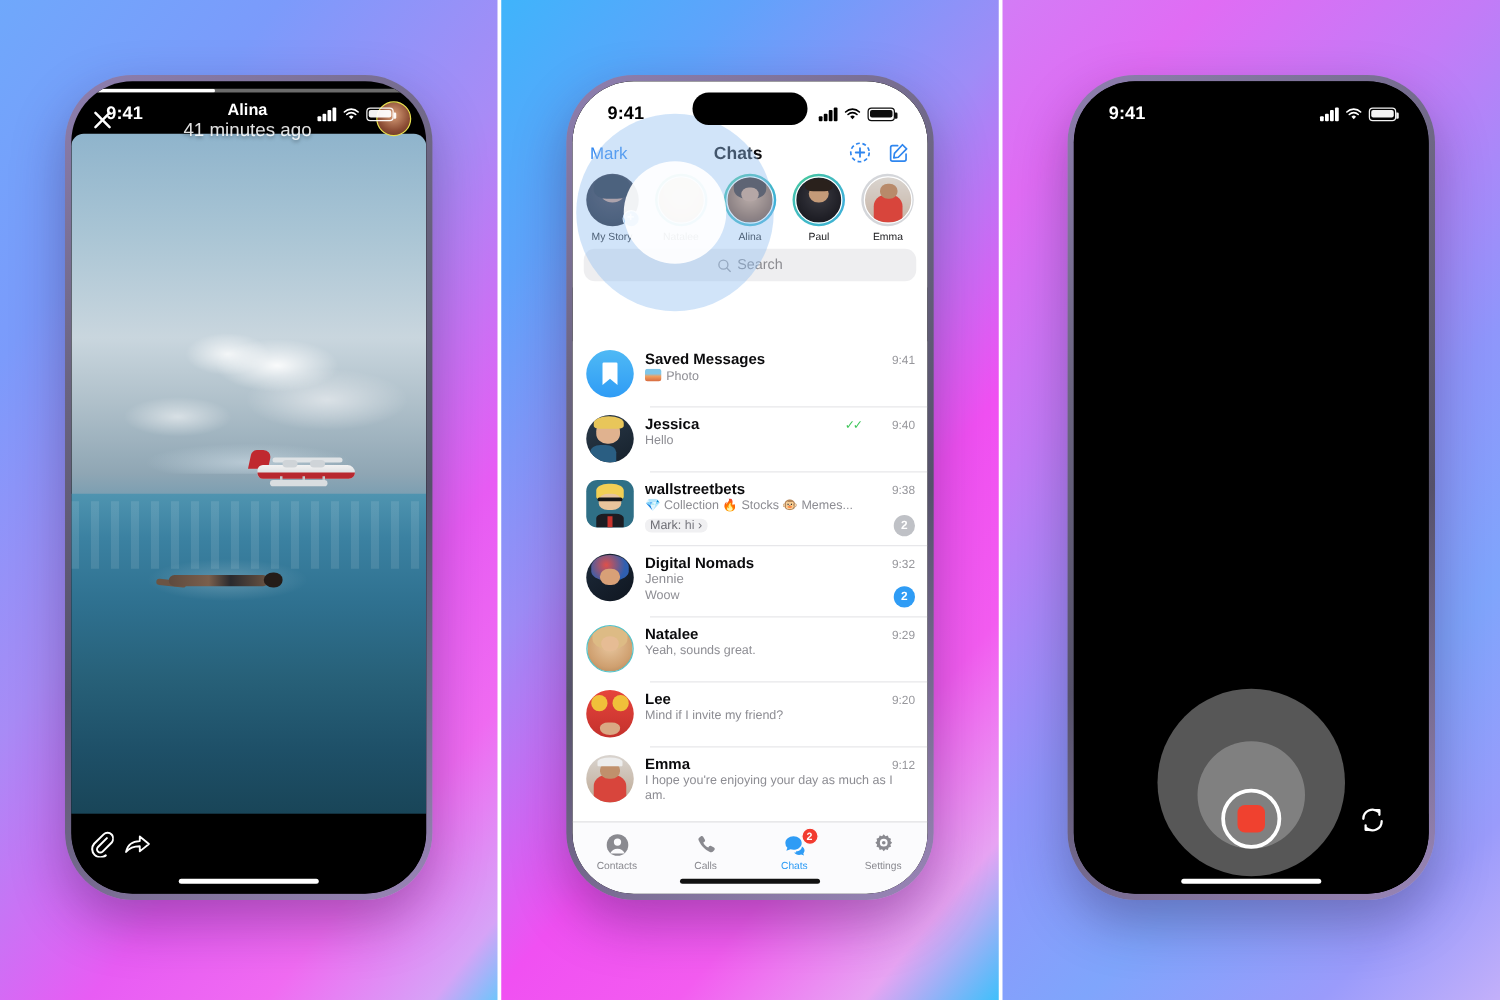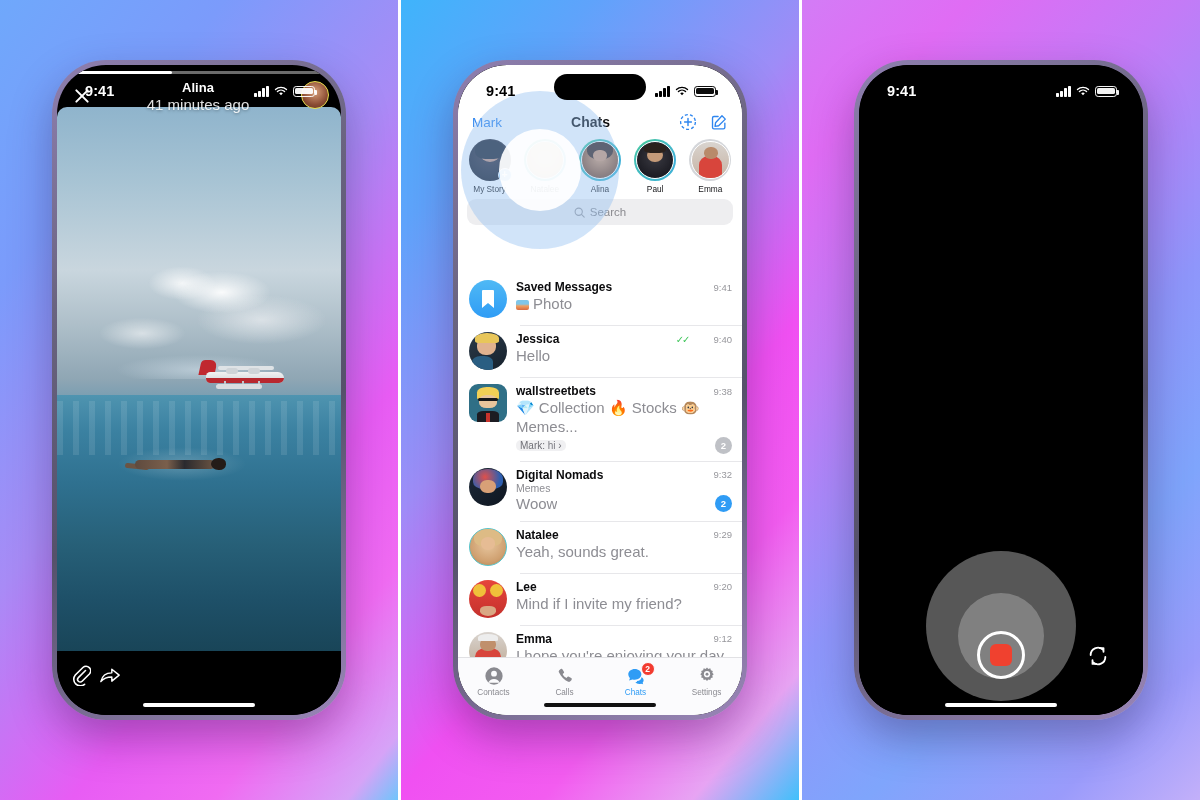--- a/index.html
+++ b/index.html
@@ -142,25 +142,25 @@
     display:flex; align-items:center; justify-content:center; gap:5px; cursor:pointer; }
   .tg-search span { color:#8b8b90; font-size:11.5px; }
 
   .tg-list { position:absolute; left:0; right:0; top:208px; bottom:58px; overflow:hidden; background:#fff; }
   .row { display:flex; gap:9px; padding:7px 10px 7px 11px; position:relative; }
   .row + .row::before { content:""; position:absolute; left:62px; right:0; top:0; height:.8px; background:#e7e7ea; }
   .row-av { width:38px; height:38px; border-radius:50%; flex:0 0 38px; overflow:hidden; position:relative;
     background:#c9ccd1; }
   .row-av.ringed { border:1.4px solid #57c3c9; }
   .row-body { flex:1; min-width:0; }
-  .row-top { display:flex; align-items:center; gap:23px; }
+  .row-top { display:flex; align-items:flex-end; gap:23px; }
   .row-name { font-size:12px; font-weight:700; color:#0b0b0d; flex:1; white-space:nowrap; overflow:hidden; text-overflow:ellipsis; }
   .row-time { font-size:9.5px; color:#97979c; flex:0 0 auto; }
   .row-ticks { color:#3fc65a; font-size:10px; letter-spacing:-2px; margin-right:2px; }
-  .row-msg { font-size:15px; color:#8d8d93; line-height:1.26; margin-top:1px;
+  .row-msg { font-size:10px; color:#8d8d93; line-height:1.26; margin-top:1px;
     overflow:hidden; }
   .row-sub2 { font-size:10.5px; color:#8d8d93; }
   .badge { min-width:17px; height:17px; border-radius:9px; display:flex; align-items:center;
     justify-content:center; color:#fff; font-size:9.5px; font-weight:700; padding:0 5px; }
   .badge.blue { background:#2f9cf5; } .badge.gray { background:#bfc1c6; }
   .pill { display:inline-block; background:#f0f0f2; border-radius:5px; padding:0 4px;
     font-size:10px; color:#6f6f76; margin-top:1px; }
   .pill .lnk { color:#7b7b82; }
 
   .tabbar { position:absolute; left:0; right:0; bottom:0; height:58px; background:#fbfbfd;
@@ -476,21 +476,21 @@
             <div class="row">
               <div class="row-av" style="background:linear-gradient(140deg,#1d2a3a,#0f1620)">
                 <span style="position:absolute;left:10%;top:4%;width:80%;height:52%;background:radial-gradient(circle at 40% 40%,#e0504a,#2f5fb0 70%);border-radius:50% 50% 36% 36%"></span>
                 <span style="position:absolute;left:30%;top:32%;width:40%;height:34%;background:#d8a077;border-radius:46%"></span>
               </div>
               <div class="row-body">
                 <div class="row-top">
                   <span class="row-name">Digital Nomads</span>
                   <span class="row-time">9:32</span>
                 </div>
-                <div class="row-sub2">Memes</div>
+                <div class="row-sub2">Jennie</div>
                 <div style="display:flex;align-items:center;justify-content:space-between">
                   <span class="row-msg">Woow</span>
                   <span class="badge blue">2</span>
                 </div>
               </div>
             </div>
 
             <div class="row">
               <div class="row-av ringed" style="background:radial-gradient(circle at 50% 42%,#e8c79f,#cfa070 64%,#a87c50)">
                 <span style="position:absolute;left:10%;top:-6%;width:80%;height:58%;background:#ddbb85;border-radius:50% 50% 40% 40%"></span>

